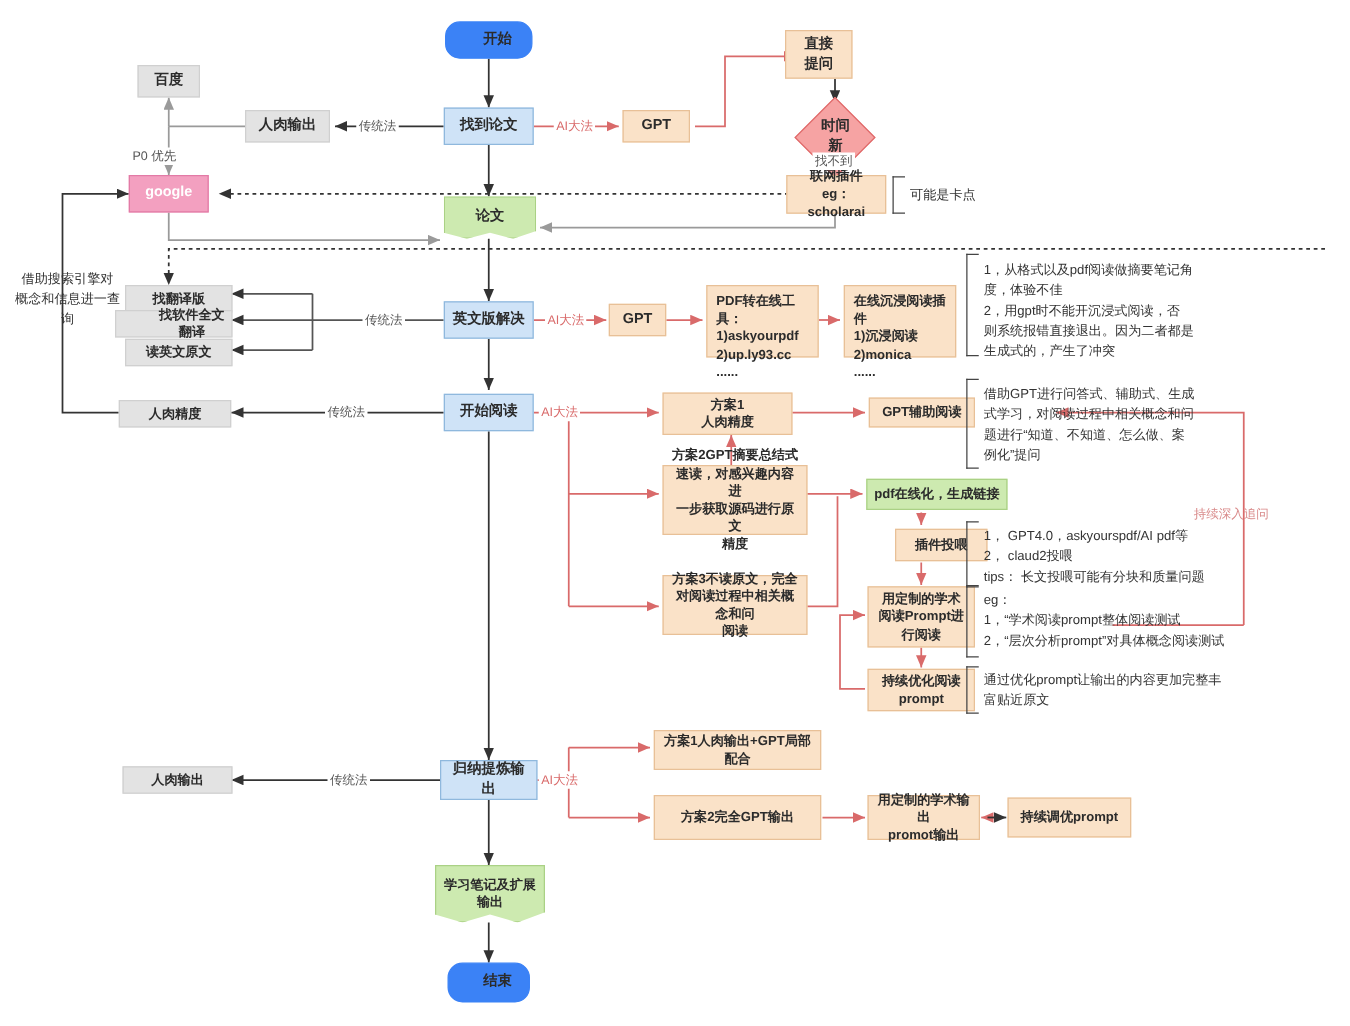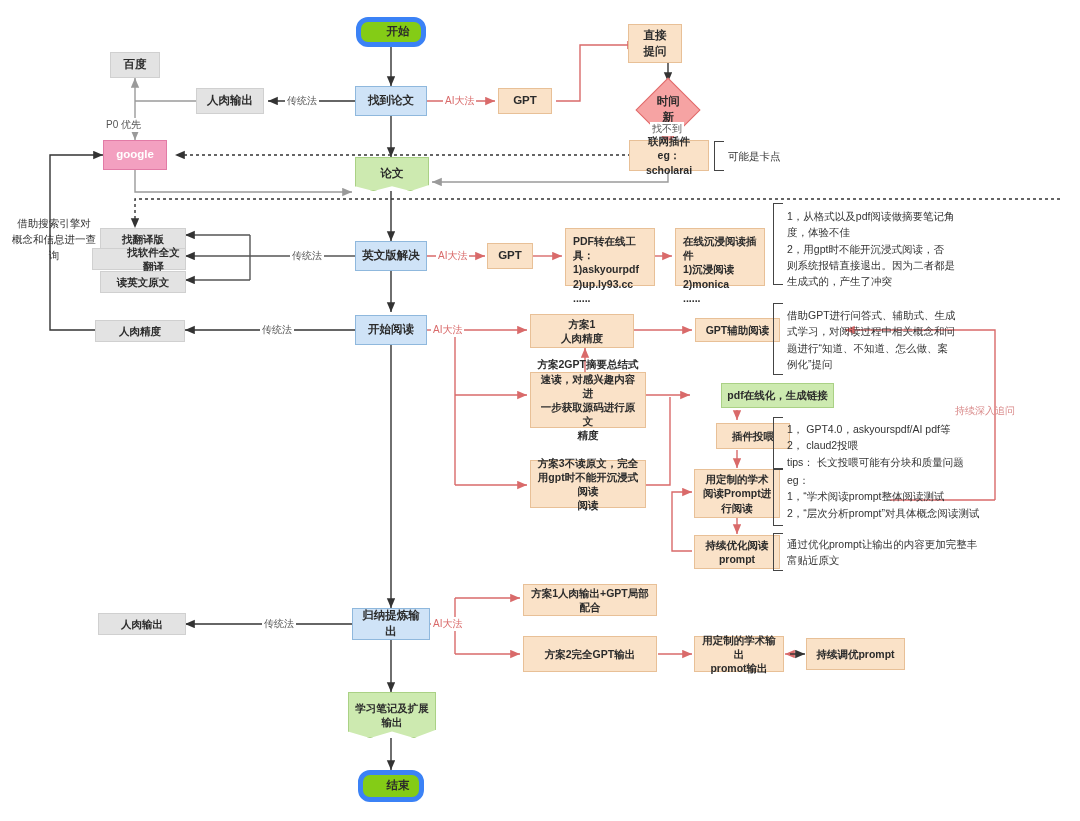--- a/index.html
+++ b/index.html
@@ -22,21 +22,21 @@
     color: #2b2b2b;
     line-height: 1.35;
     padding: 3px 5px;
     white-space: pre-line;
   }
   .n-blue   { background:#cfe3f7; border:1px solid #8fb8dd; }
   .n-orange { background:#fae2c8; border:1px solid #e8c097; }
   .n-gray   { background:#e3e3e3; border:1px solid #d0d0d0; }
   .n-pink   { background:#f3a0c0; border:1px solid #e27ba6; color:#ffffff; }
   .n-green  { background:#cdeab0; border:1px solid #aad185; }
-  .n-yellow { background:#84cc16; border:5px solid #3b82f6; border-radius:12px;padding-left:19px; }
+  .n-yellow { background:#3b82f6; border:1px solid #3b82f6; border-radius:12px;padding-left:19px; }
   .n-red-diamond {
     background:#f6a3a3; border:1px solid #e06a6a;
     transform: rotate(45deg);
   }
   .n-red-diamond > span { transform: rotate(-45deg); display:block; }
 
   .doc-shape {
     background:#cdeab0; border:1px solid #aad185;
     clip-path: polygon(0 0, 100% 0, 100% 82%, 75% 100%, 50% 86%, 25% 100%, 0 86%);
   }
@@ -240,26 +240,26 @@
 
   <div class="node n-orange" style="left:530px; top:314px; width:104px; height:34px; font-size:10.5px;">方案1
 人肉精度</div>
 
   <div class="node n-orange" style="left:530px; top:372px; width:116px; height:56px; font-size:10.5px;">方案2GPT摘要总结式
 速读，对感兴趣内容进
 一步获取源码进行原文
 精度</div>
 
   <div class="node n-orange" style="left:530px; top:460px; width:116px; height:48px; font-size:10.5px;">方案3不读原文，完全
-用gpt时不能开沉浸式阅读
+对阅读过程中相关概念和问
 阅读</div>
 
   <div class="node n-orange" style="left:695px; top:318px; width:85px; height:24px; font-size:10.5px;">GPT辅助阅读</div>
 
-  <div class="node n-green" style="left:693px; top:383px; width:113px; height:25px; font-size:10.5px;margin-left:28px;">pdf在线化，生成链接</div>
+  <div class="node n-green" style="left:693px; top:383px; width:113px; height:25px; font-size:10.5px;">pdf在线化，生成链接</div>
 
   <div class="node n-orange" style="left:716px; top:423px; width:74px; height:26px; font-size:10.5px;">插件投喂</div>
 
   <div class="node n-orange" style="left:694px; top:469px; width:86px; height:49px; font-size:10.5px;">用定制的学术
 阅读Prompt进
 行阅读</div>
 
   <div class="node n-orange" style="left:694px; top:535px; width:86px; height:34px; font-size:10.5px;">持续优化阅读
 prompt</div>
 

